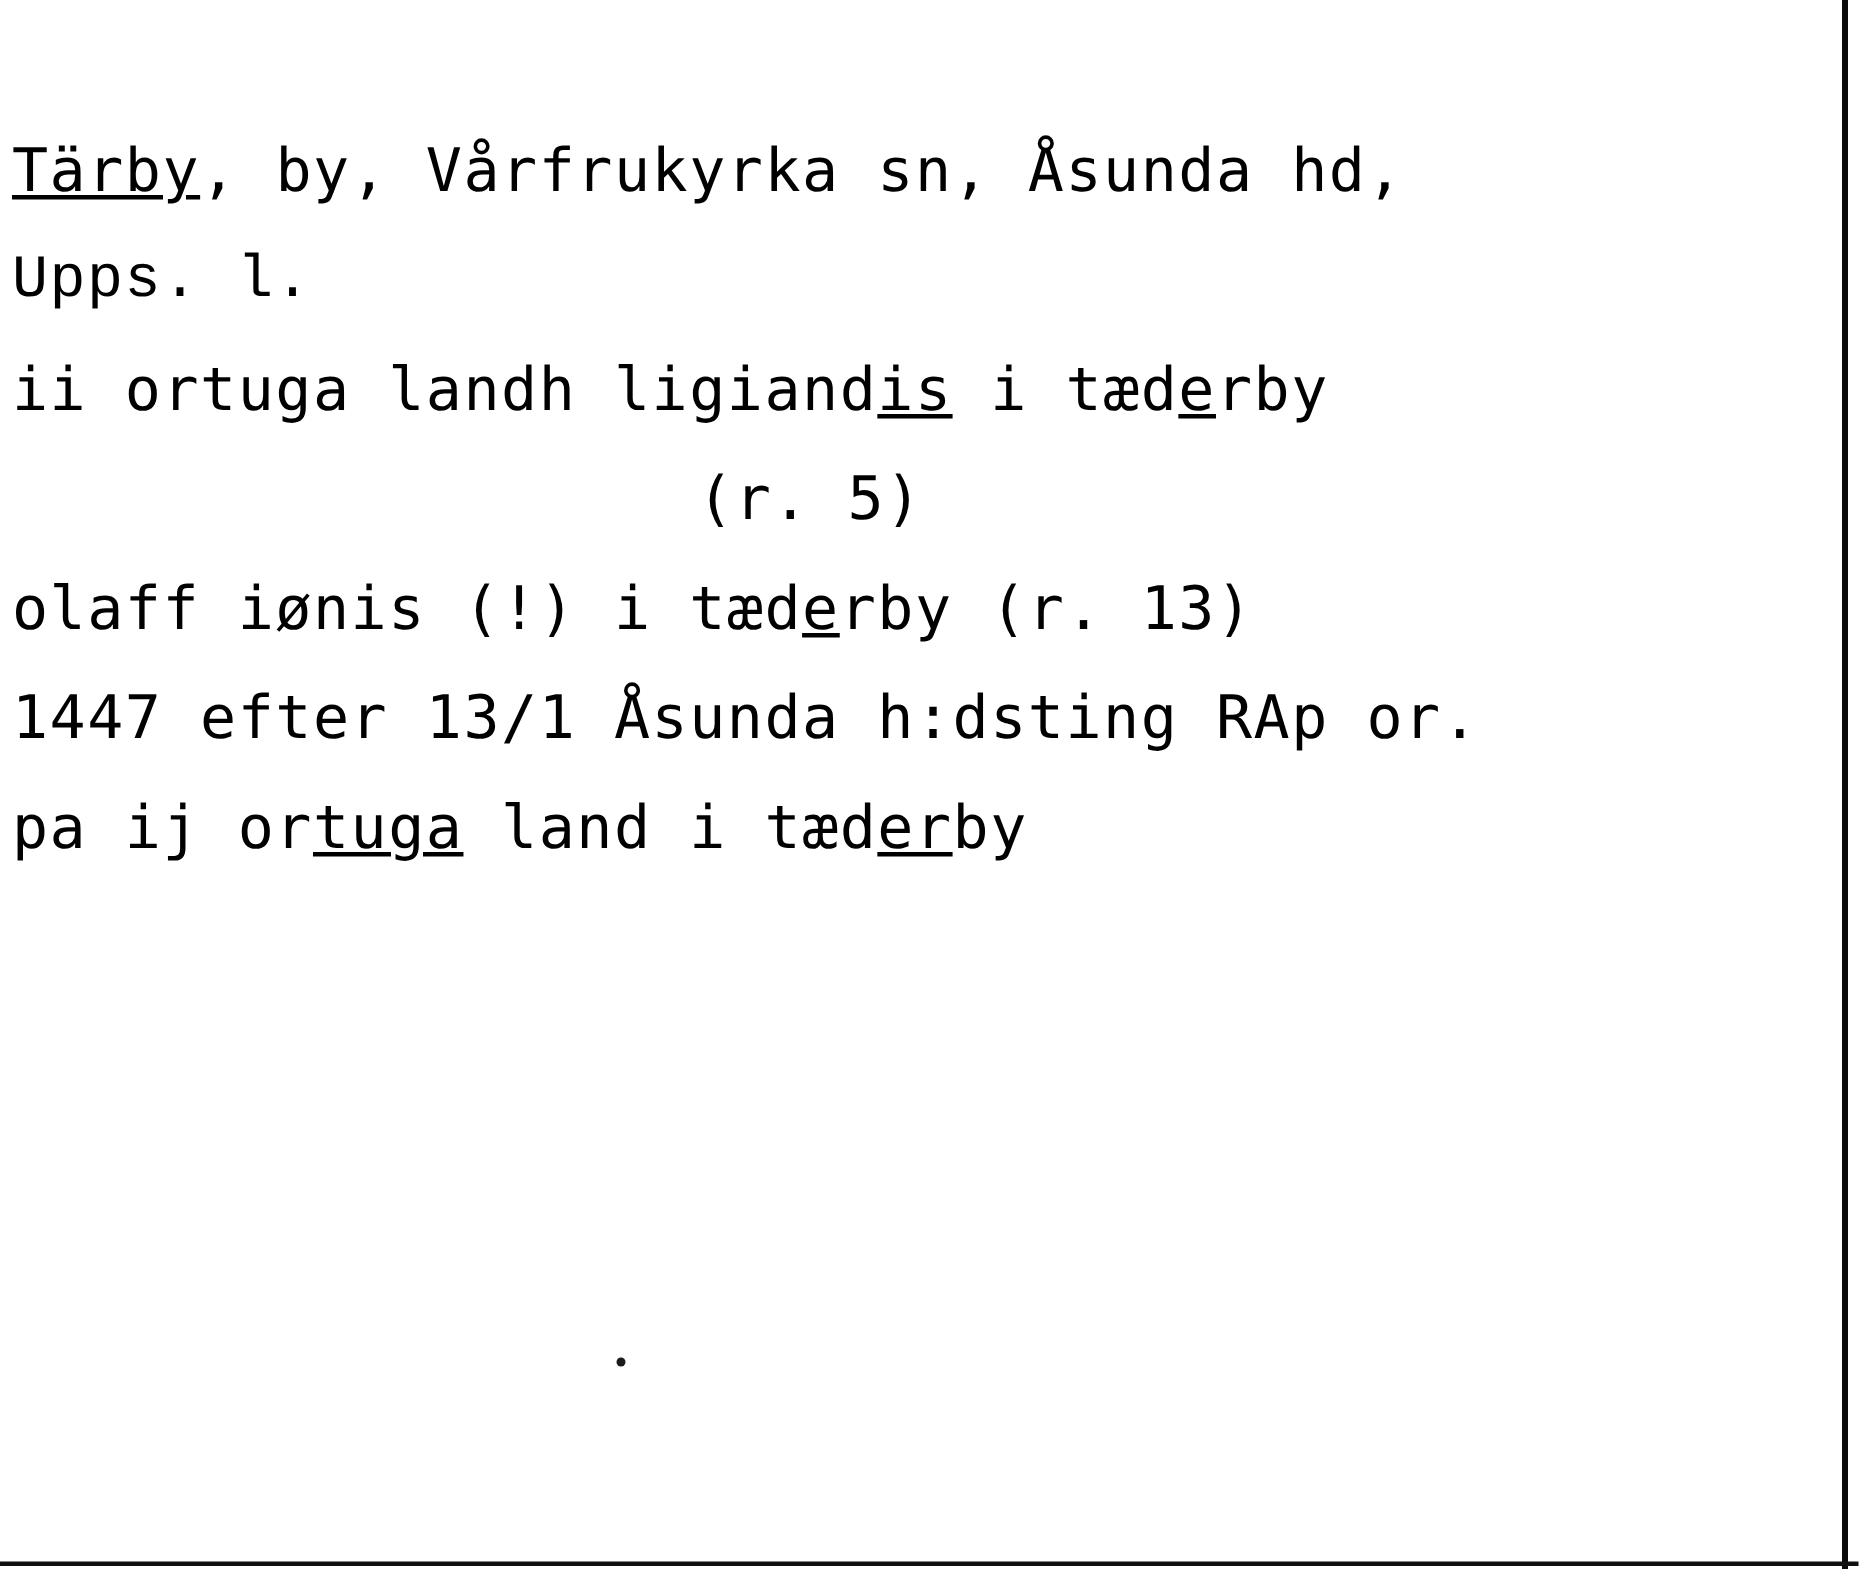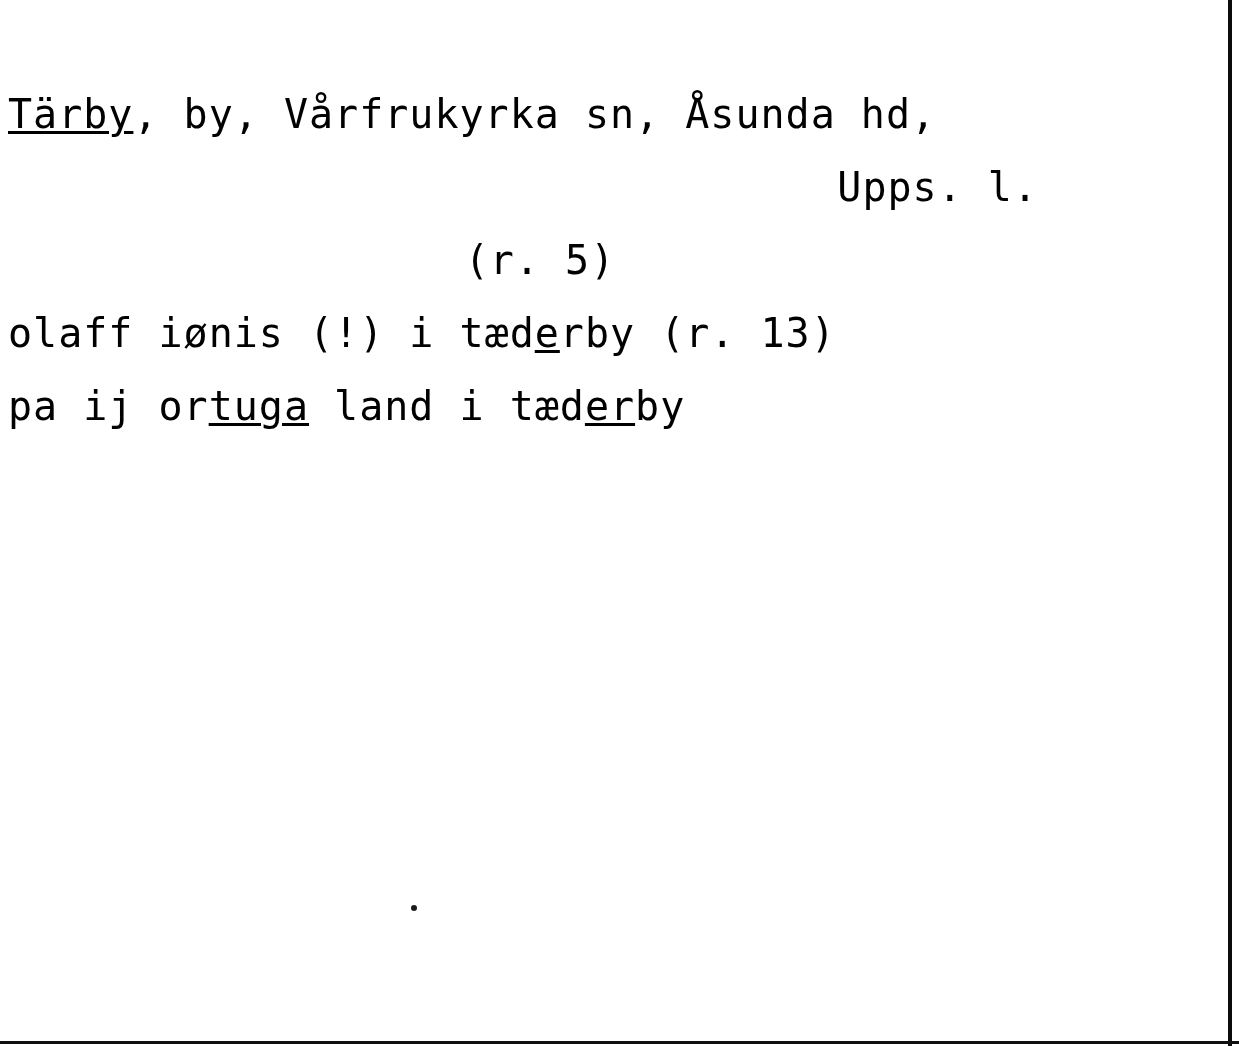--- a/index.html
+++ b/index.html
@@ -47,22 +47,22 @@
     width: 1160px;
   }
   .line {
     font-size: 40px;
     line-height: 73px;
     letter-spacing: 1.0px;
     white-space: pre;
     font-weight: 500;
   }
   .line.indent-right {
-    text-align: right;
     padding-right: 130px;
+    font-family: Liberation Mono, monospace;
   }
   .line.indent-right2 {
     text-align: center;
     padding-right: 96px;
   }
   .sig {
     position: absolute;
     left: 612px;
     top: 880px;
     font-size: 40px;
@@ -91,27 +91,29 @@
 
   <div class="edge-right"></div>
   <div class="edge-bottom"></div>
 
   <div class="text-block">
 
     <div class="line"><u>Tärby</u>, by, Vårfrukyrka sn, Åsunda hd,</div>
 
     <div class="line indent-right">Upps. l.</div>
 
+    <div class="line">ii ortuga landh ligiand<u>is</u> i tæd<u>e</u>rby</div>
 
 
     <div class="line indent-right2">(r. 5)</div>
 
 
     <div class="line">olaff iønis (!) i tæd<u>e</u>rby (r. 13)</div>
 
+    <div class="line">1447 efter 13/1 Åsunda h:dsting RAp or.</div>
 
     <div class="line">pa ij or<u>tuga</u> land i tæd<u>er</u>by</div>
 
 
   </div>
 
   <div class="speck"></div>
 
 
 </div>

